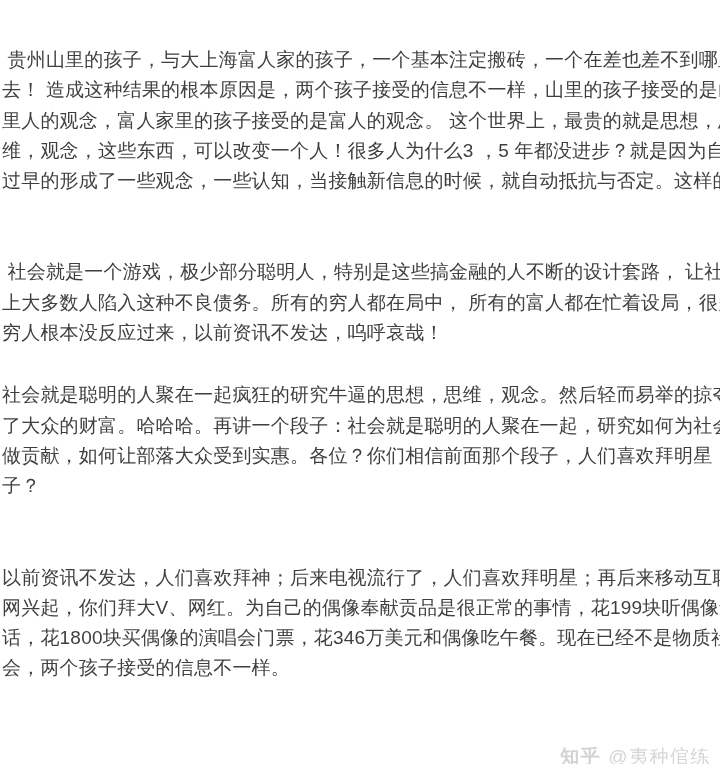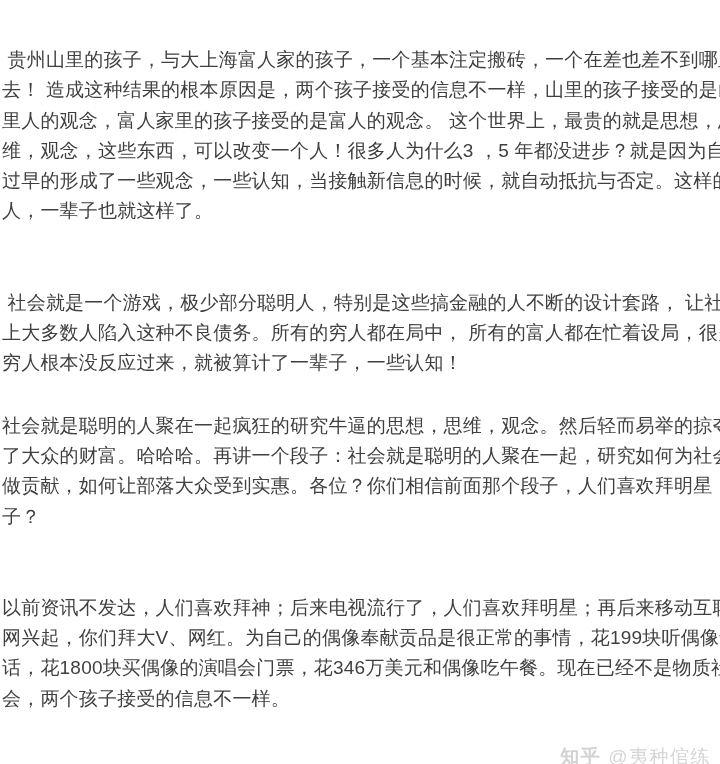--- a/index.html
+++ b/index.html
@@ -55,27 +55,26 @@
 <div class="page">
 
   <div class="article">
 
     <div class="para para-1">
       <div class="line"> 贵州山里的孩子，与大上海富人家的孩子，一个基本注定搬砖，一个在差也差不到哪里</div>
       <div class="line">去！ 造成这种结果的根本原因是，两个孩子接受的信息不一样，山里的孩子接受的是山</div>
       <div class="line">里人的观念，富人家里的孩子接受的是富人的观念。 这个世界上，最贵的就是思想，思</div>
       <div class="line">维，观念，这些东西，可以改变一个人！很多人为什么3 ，5 年都没进步？就是因为自己</div>
       <div class="line">过早的形成了一些观念，一些认知，当接触新信息的时候，就自动抵抗与否定。这样的</div>
-      <div class="line">人，一辈子也就这样了。</div>
     </div>
 
     <div class="para para-2">
       <div class="line"> 社会就是一个游戏，极少部分聪明人，特别是这些搞金融的人不断的设计套路， 让社会</div>
       <div class="line">上大多数人陷入这种不良债务。所有的穷人都在局中， 所有的富人都在忙着设局，很多</div>
-      <div class="line">穷人根本没反应过来，就被算计了一辈子，一些认知！</div>
+      <div class="line">穷人根本没反应过来，以前资讯不发达，呜呼哀哉！</div>
     </div>
 
     <div class="para para-3">
       <div class="line">社会就是聪明的人聚在一起疯狂的研究牛逼的思想，思维，观念。然后轻而易举的掠夺</div>
       <div class="line">了大众的财富。哈哈哈。再讲一个段子：社会就是聪明的人聚在一起，研究如何为社会</div>
       <div class="line">做贡献，如何让部落大众受到实惠。各位？你们相信前面那个段子，人们喜欢拜明星</div>
       <div class="line">子？</div>
     </div>
 
     <div class="para para-4">

